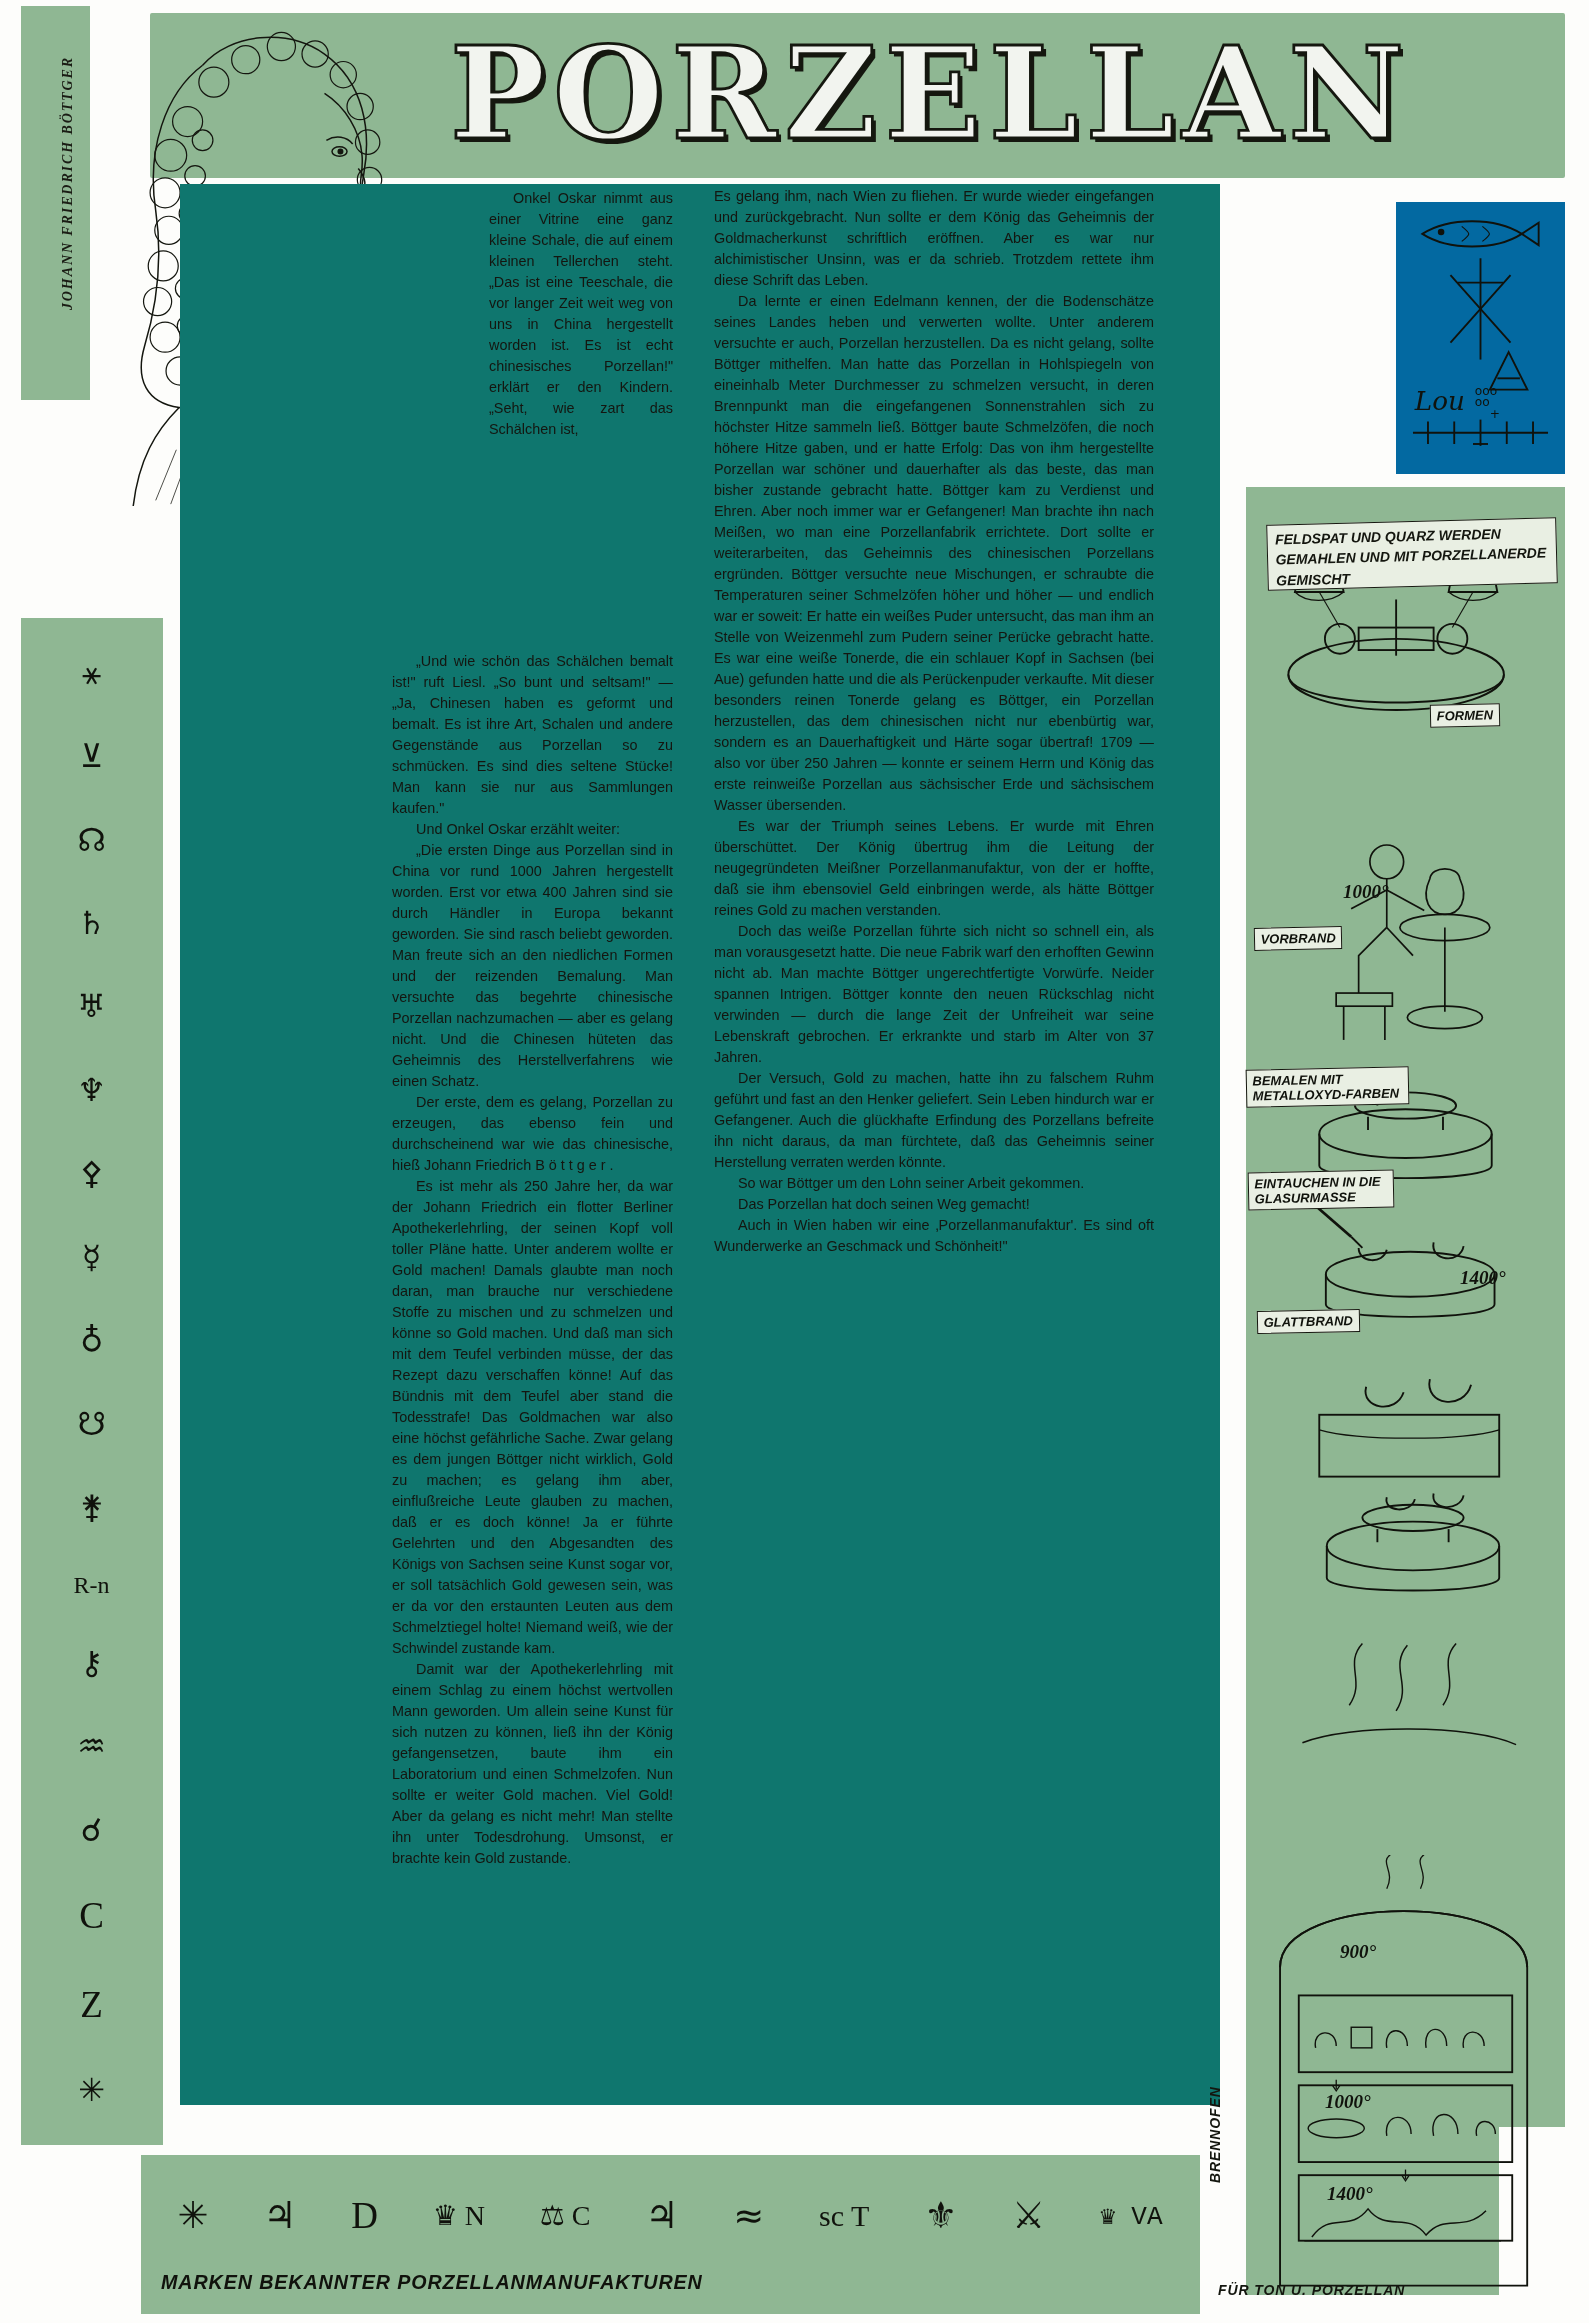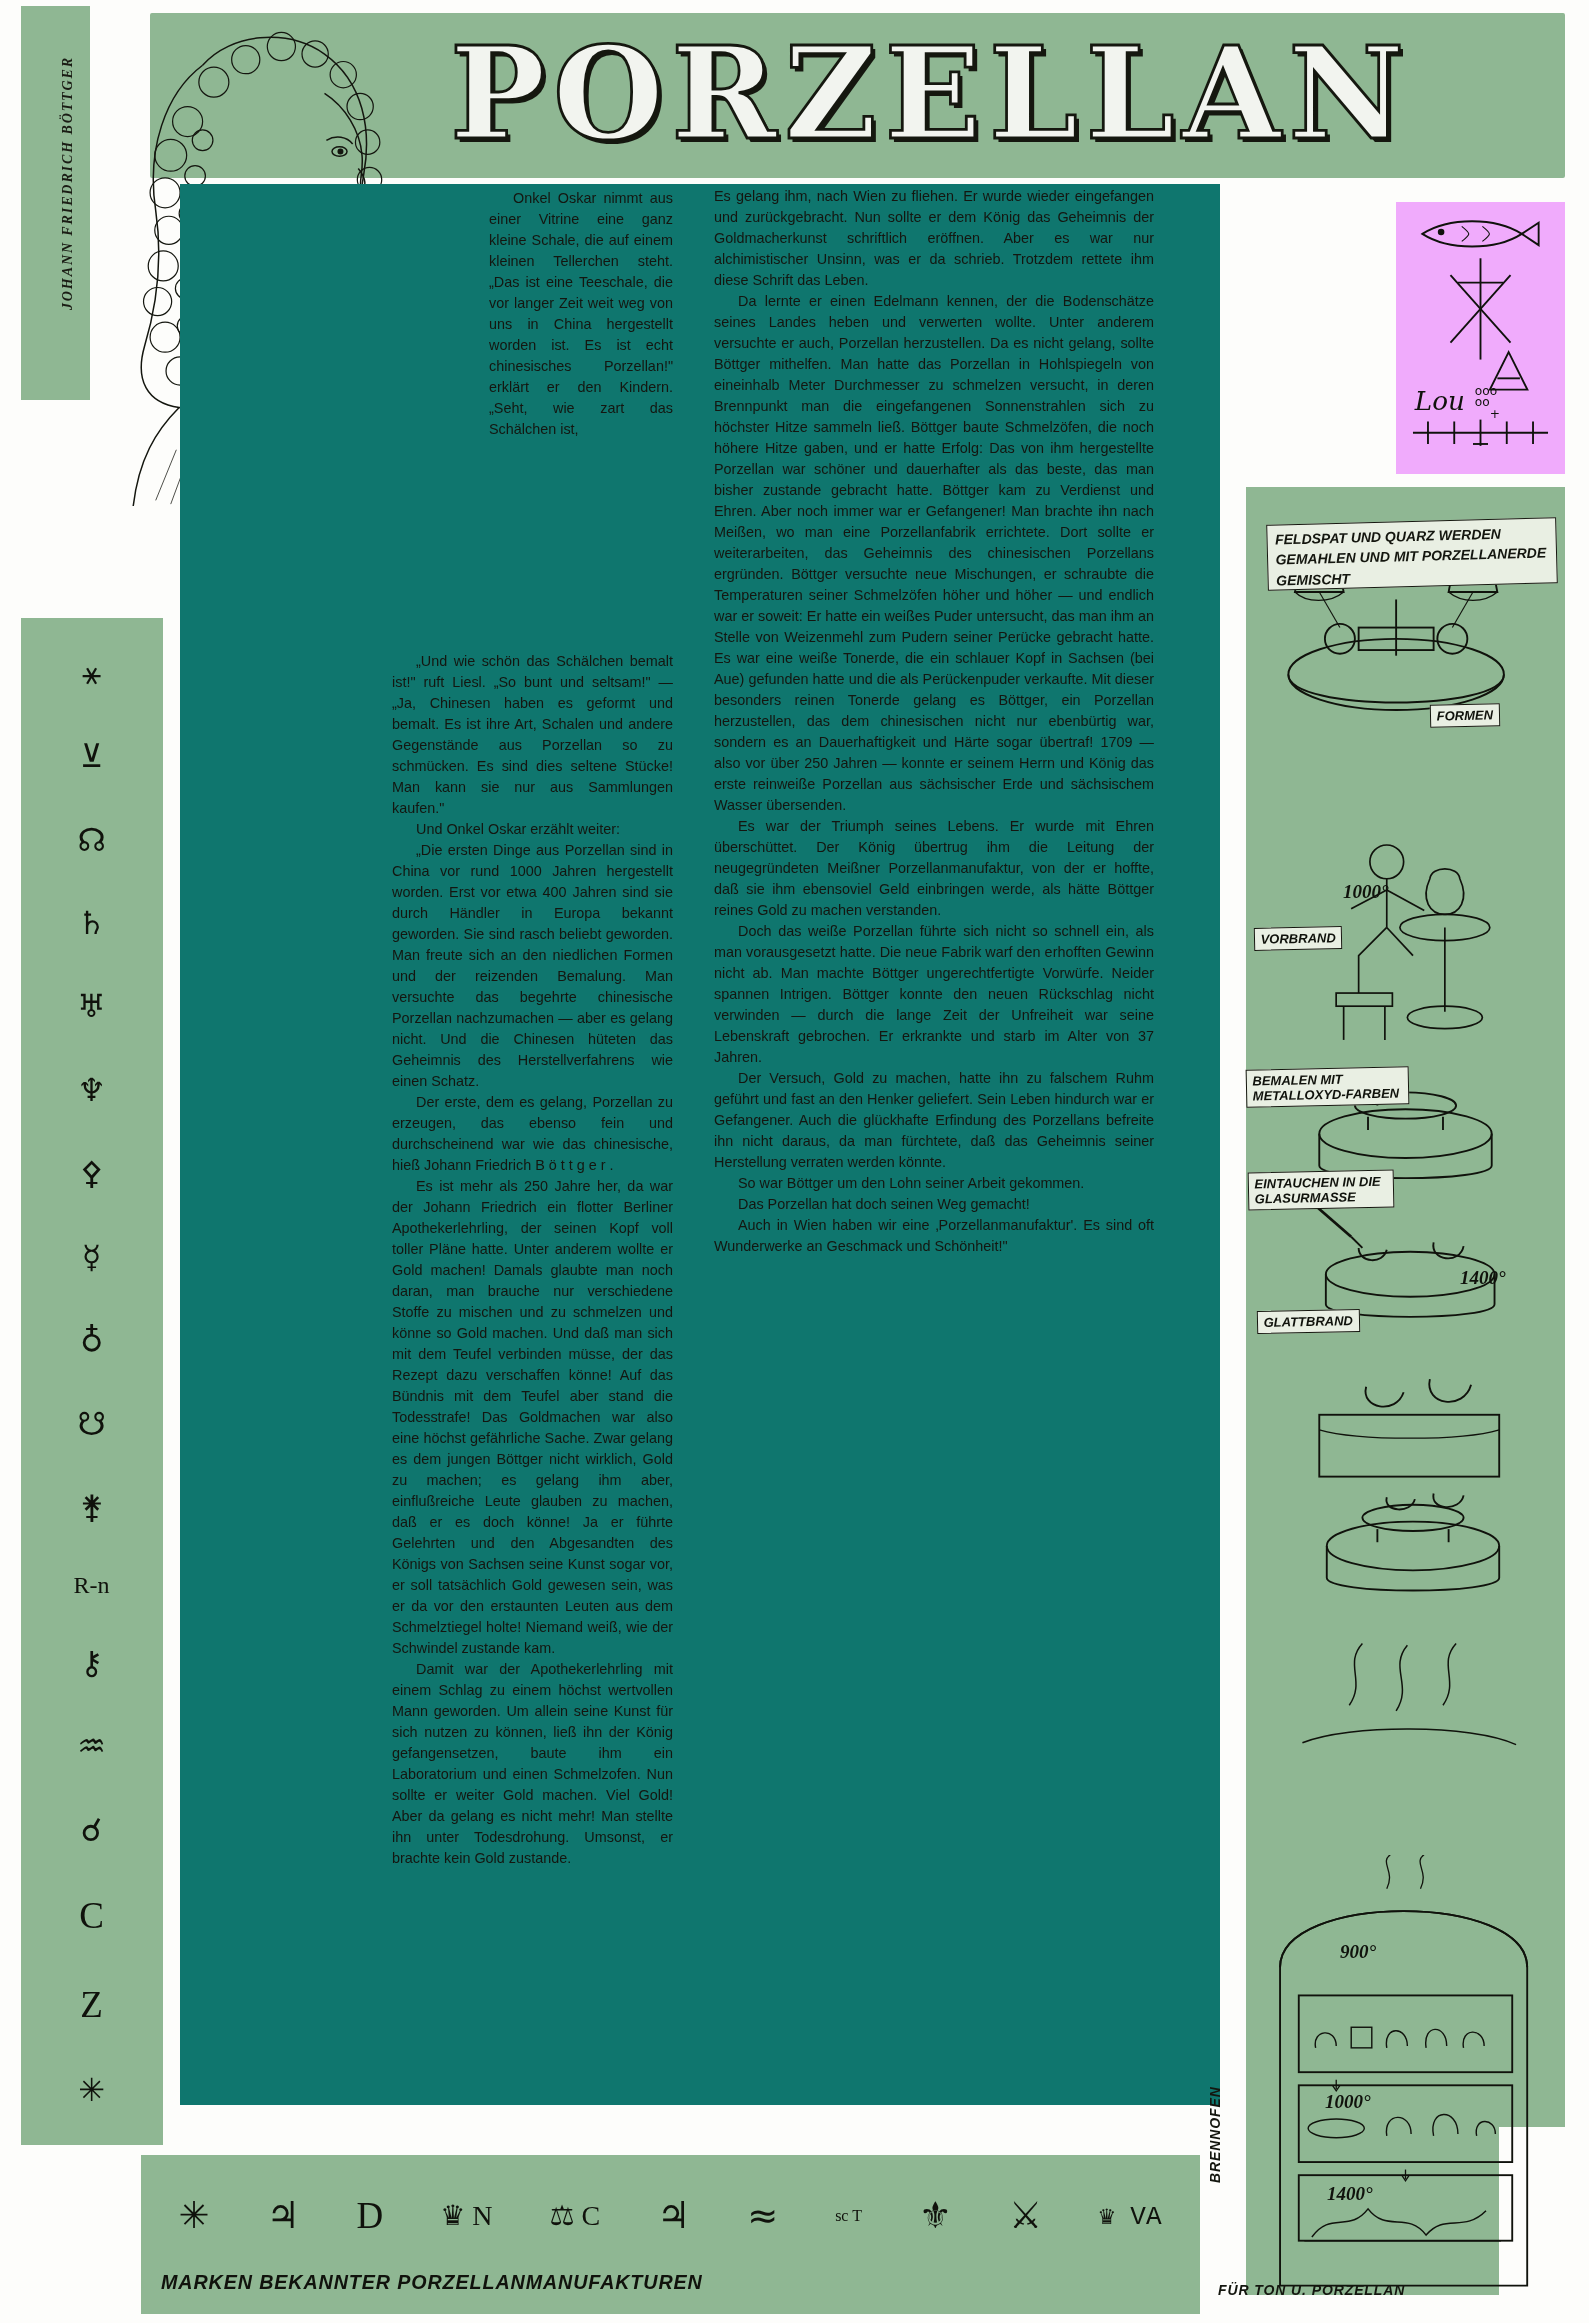--- a/index.html
+++ b/index.html
@@ -56,21 +56,21 @@
       background:#8fb793;}
   .plabel{position:absolute;background:#e9efe3;border:1.9px solid #15170f;
       font-family:"Liberation Sans",sans-serif;font-weight:bold;
       font-style:italic;font-size:13px;line-height:15px;padding:2.8px 5.6px;
       color:#10120c;transform:rotate(-1.2deg);}
   .ptemp{position:absolute;font-family:"Liberation Serif",serif;
       font-style:italic;font-weight:bold;font-size:19px;color:#10120c;}
 
   
   #alchemy{position:absolute;left:1396px;top:202px;width:169px;height:272px;
-      background:#f0abfc;}
+      background:#0369a1;}
   #alchemy .glyphs{position:absolute;inset:0;color:#10120c;}
 
   
   #proc-caption{position:absolute;left:1267px;top:521px;width:290px;height:66px;
       background:#e9efe3;border:1.9px solid #15170f;transform:rotate(-1.5deg);
       font-weight:bold;font-style:italic;font-size:14px;line-height:20.6px;
       padding:3.7px 7.5px;box-sizing:border-box;}
 
   
   #marks-band{position:absolute;left:141px;top:2155px;width:1059px;height:159px;
@@ -403,21 +403,21 @@
 
   <div id="marks-band"></div>
   <div id="marks-row">
     <span>✳</span>
     <span>♃</span>
     <span style="font-family:'Liberation Serif',serif">D</span>
     <span style="font-size:28px;font-family:'Liberation Serif',serif">♛ N</span>
     <span style="font-size:28px;font-family:'Liberation Serif',serif">⚖ C</span>
     <span>♃</span>
     <span>≈</span>
-    <span style="font-size:16px;font-family:'Liberation Serif',serif">sc T</span>
+    <span style="font-size:30px;font-family:'Liberation Serif',serif">sc T</span>
     <span>⚜</span>
     <span>⚔</span>
     <span style="font-size:26px;font-family:Liberation Mono, monospace">♛ VA</span>
   </div>
   <div id="marks-caption">MARKEN BEKANNTER PORZELLANMANUFAKTUREN</div>
 
 </div>
 
 
 </body></html>

